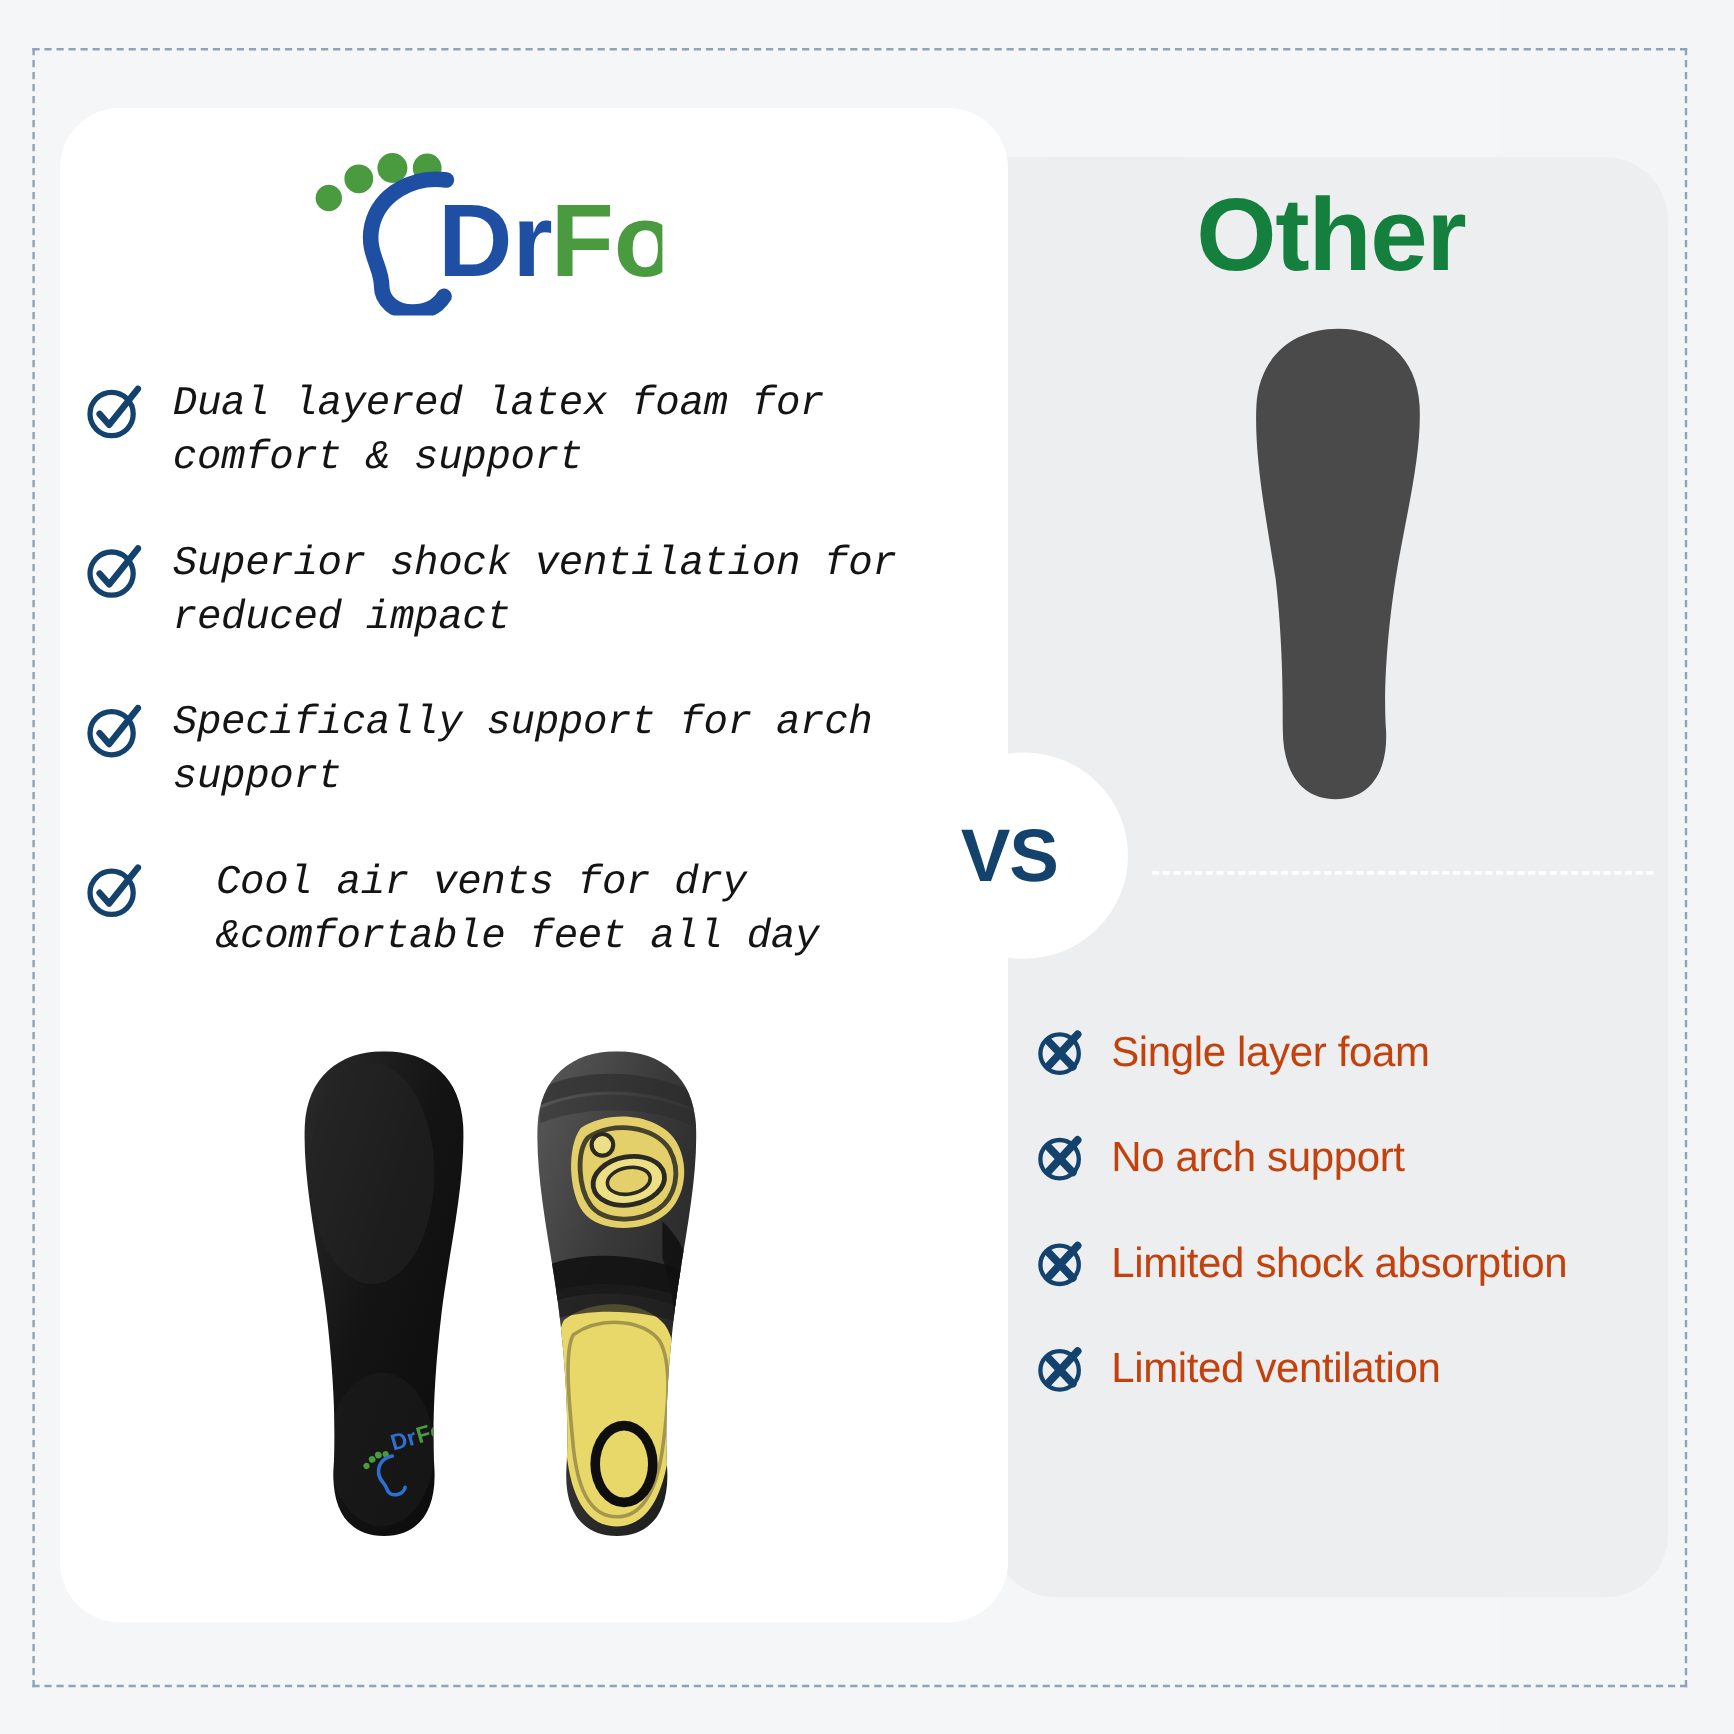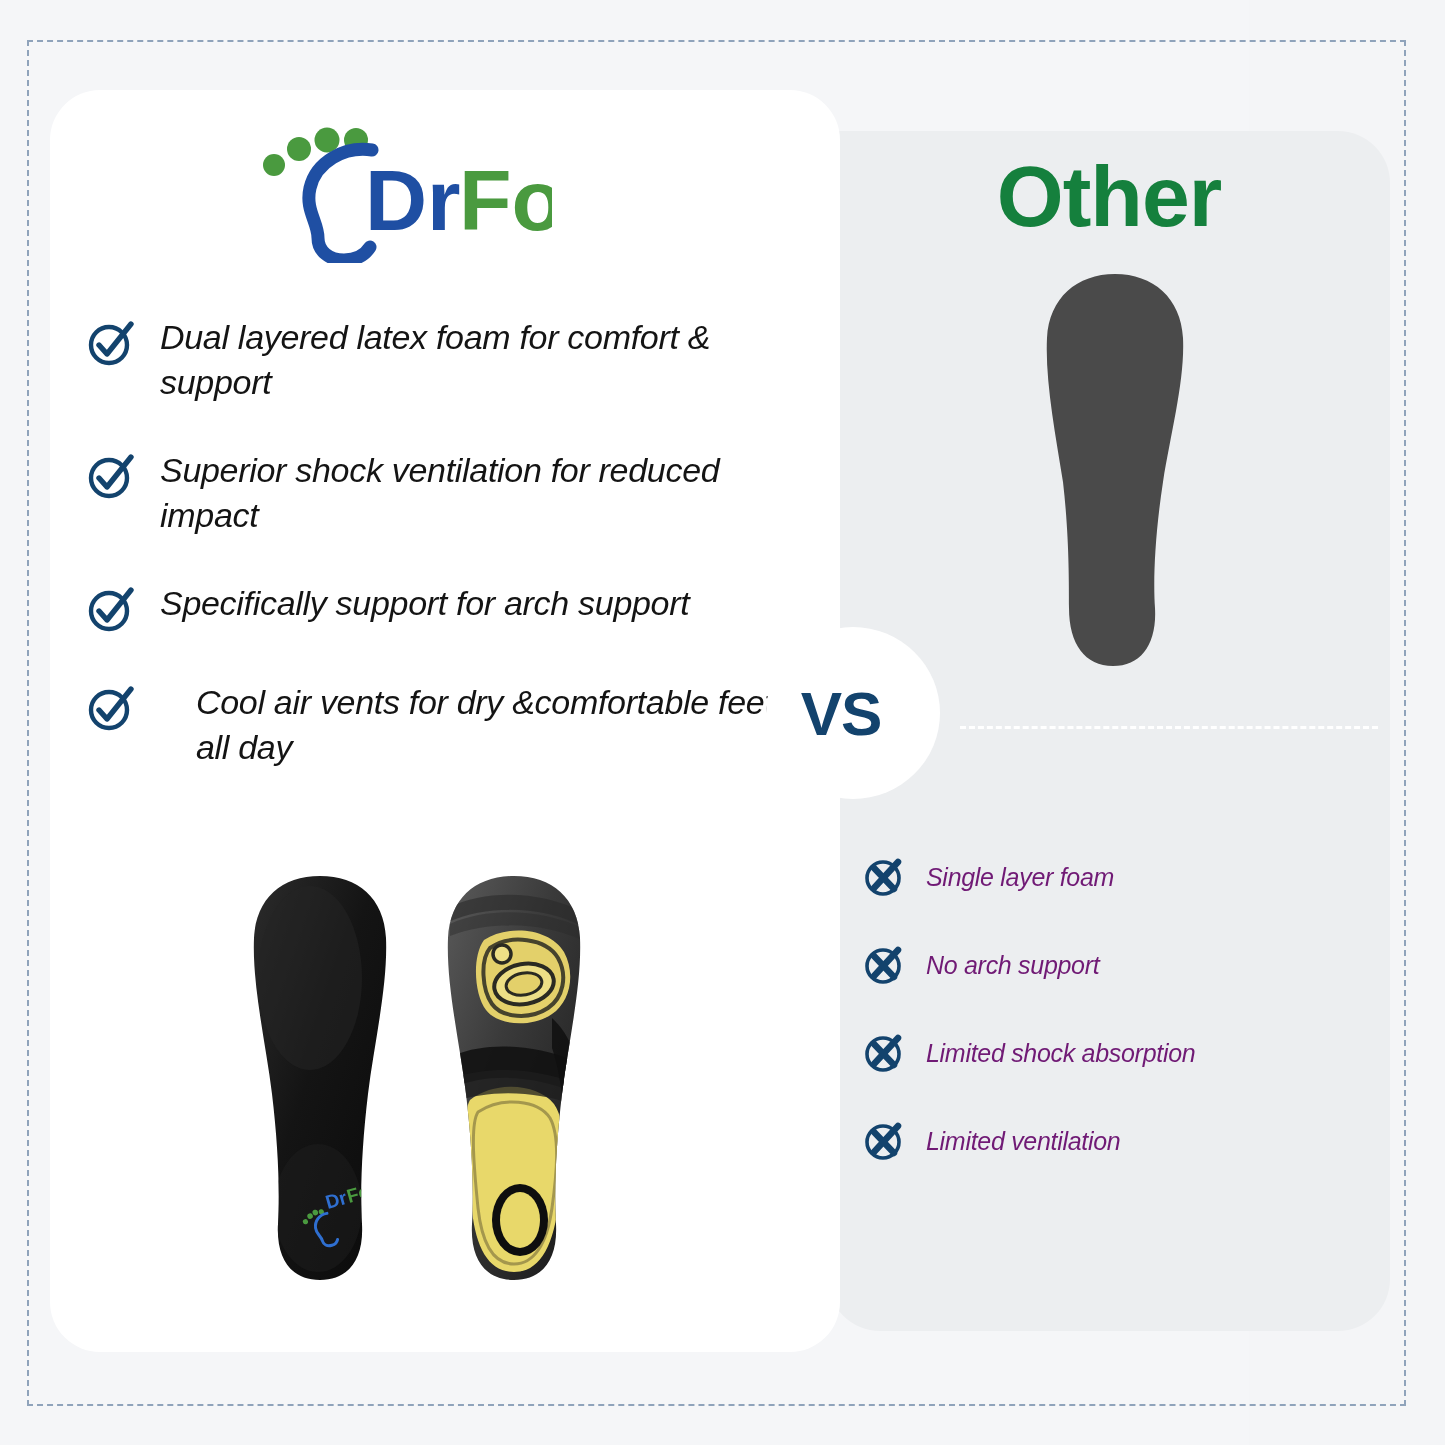--- a/index.html
+++ b/index.html
@@ -67,23 +67,24 @@
     left: 252px;
     top: 118px;
     width: 300px;
     height: 145px;
   }
   .logo-svg { display:block; }
 
   
   .feature-list {
     position: absolute;
-    left: 88px;
+    left: 72px;
     top: 315px;
     width: 690px;
+    font-family: Liberation Mono, monospace;
   }
   .feature-item {
     position: relative;
     display: flex;
     align-items: flex-start;
     margin-bottom: 43px;
     min-height: 56px;
   }
   .feature-item:last-child { margin-bottom: 0; gap: 36px; }
   .check-icon {
@@ -179,24 +180,23 @@
     min-height: 44px;
   }
   .con-item:last-child { margin-bottom: 0; }
   .x-icon {
     flex: 0 0 auto;
     width: 40px;
     height: 40px;
     margin-right: 22px;
   }
   .con-text {
-    font-style: italic;
-    font-size: 25px;
+    font-size: 35px;
     line-height: 40px;
-    color: #701a75;
+    color: #c2410c;
     letter-spacing: -0.3px;
     white-space: nowrap;
   }
 </style>
 </head>
 <body>
 
 <div id="stage">
 
   <div class="other-panel"></div>

